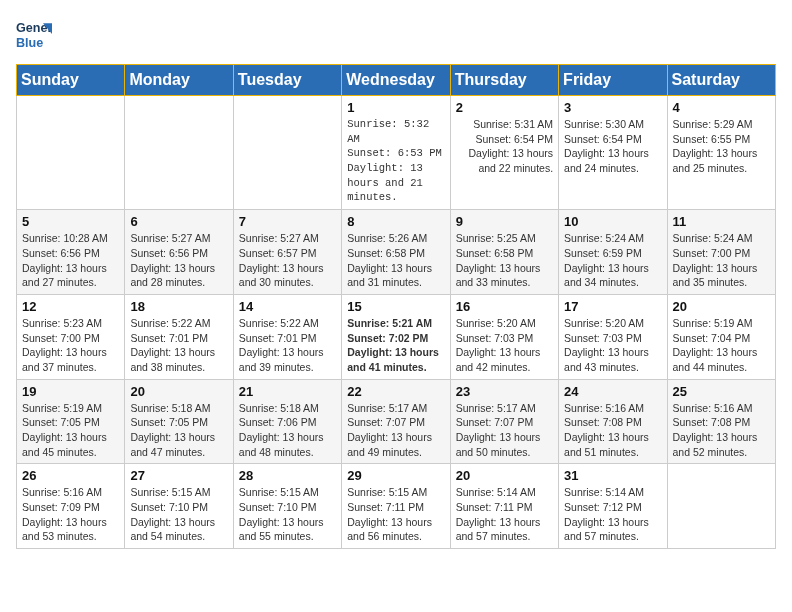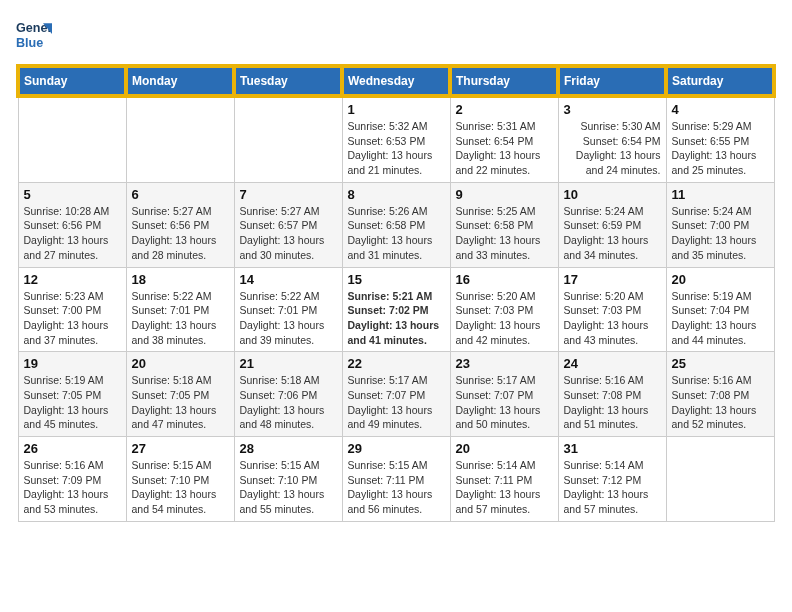--- a/index.html
+++ b/index.html
@@ -46,22 +46,22 @@
     .calendar {
       width: 100%;
       border-collapse: collapse;
       font-size: 11px;
     }
     .calendar th {
       background: #2a6db5;
       color: #fff;
       padding: 6px 4px;
       text-align: left;
-      font-size: 12px;
-      border: 4px solid #eab308;
+      font-size: 16px;
+      border: 1px solid #eab308;
     }
     .calendar td {
       border: 1px solid #ccc;
       vertical-align: top;
       padding: 4px 5px;
       width: 108px;
       min-height: 80px;
       background: #fff;
     }
     .calendar tr:nth-child(even) td {
@@ -120,33 +120,33 @@
         <th>Saturday</th>
       </tr>
   </thead>
   <tbody id="calendar-body">
   <tr>
         <td class="empty-cell"></td>
         <td class="empty-cell"></td>
         <td class="empty-cell"></td>
         <td>
           <div class="day-number">1</div>
-          <div class="day-info" style="white-space: pre-line;">Sunrise: 5:32 AM
+          <div class="day-info" style="white-space: pre-line; font-family: Liberation Mono, monospace;">Sunrise: 5:32 AM
 Sunset: 6:53 PM
 Daylight: 13 hours and 21 minutes.</div>
         </td>
         <td>
           <div class="day-number">2</div>
-          <div class="day-info" style="white-space: pre-line;">Sunrise: 5:31 AM
+          <div class="day-info" style="white-space: pre-line; text-align: right;">Sunrise: 5:31 AM
 Sunset: 6:54 PM
 Daylight: 13 hours and 22 minutes.</div>
         </td>
         <td>
           <div class="day-number">3</div>
-          <div class="day-info" style="white-space: pre-line; text-align: right;">Sunrise: 5:30 AM
+          <div class="day-info" style="white-space: pre-line;">Sunrise: 5:30 AM
 Sunset: 6:54 PM
 Daylight: 13 hours and 24 minutes.</div>
         </td>
         <td>
           <div class="day-number">4</div>
           <div class="day-info" style="white-space: pre-line;">Sunrise: 5:29 AM
 Sunset: 6:55 PM
 Daylight: 13 hours and 25 minutes.</div>
         </td>
       </tr>

